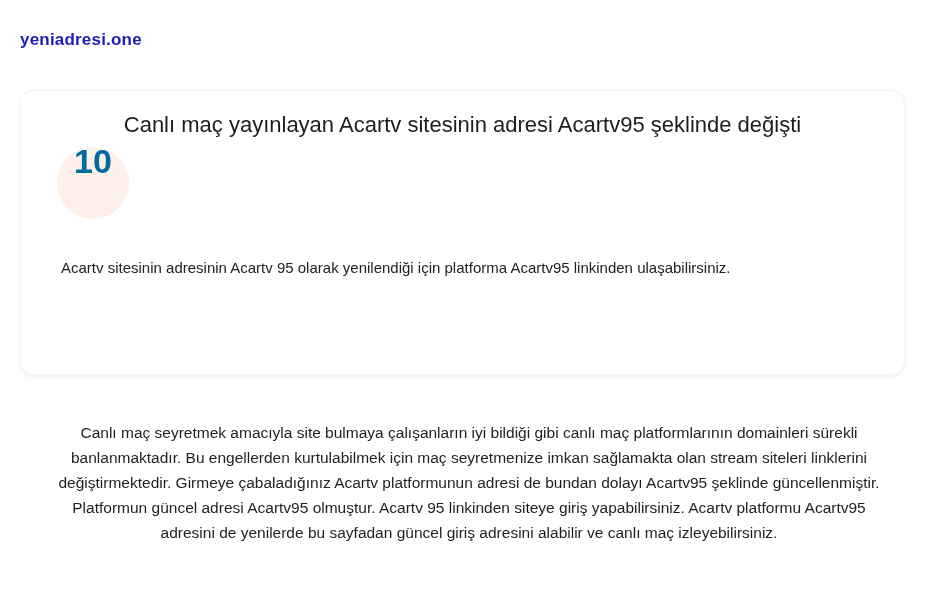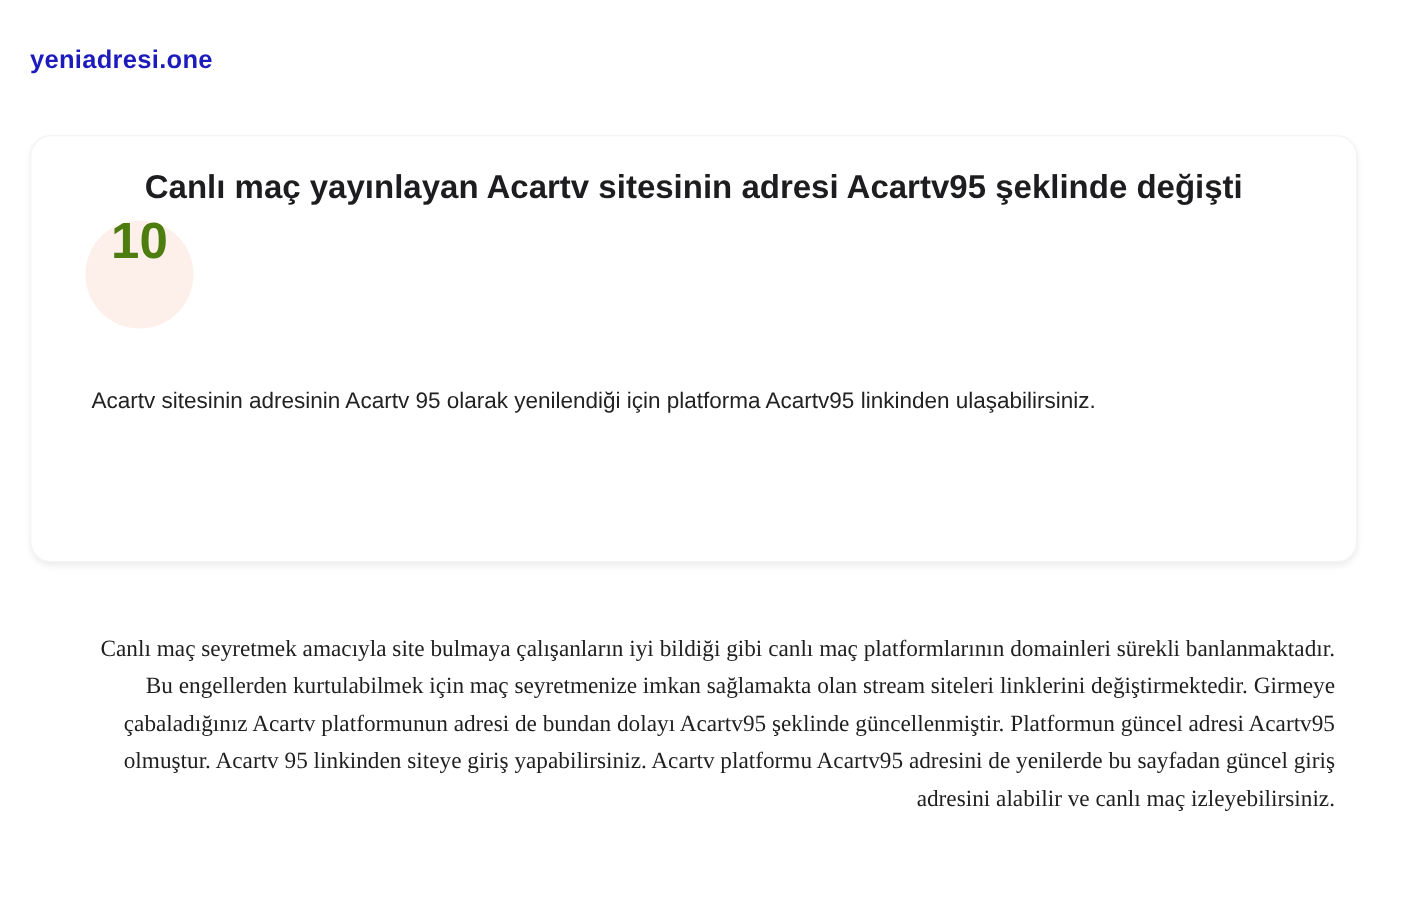--- a/index.html
+++ b/index.html
@@ -38,21 +38,21 @@
     background: #ffffff;
     border: 1px solid rgba(0,0,0,0.04);
     border-radius: 14px;
     box-shadow: 0 2px 4px rgba(0,0,0,0.07);
   }
   .card-title {
     margin-top: 20px;
     padding: 0 30px;
     text-align: center;
     font-size: 22px;
-    font-weight: 700;
+    font-weight: 400;
     color: #1d1d1f;
     line-height: 1.25;
   }
   .countdown-wrap {
     position: absolute;
     left: 36px;
     top: 56px;
     width: 72px;
     height: 72px;
   }
@@ -66,21 +66,21 @@
     background: #fdefe9;
   }
   .countdown-number {
     position: absolute;
     left: 0;
     top: -4px;
     width: 72px;
     text-align: center;
     font-size: 34px;
     font-weight: 600;
-    color: #4d7c0f;
+    color: #0369a1;
     line-height: 1.1;
   }
   .card-description {
     position: absolute;
     left: 0;
     top: 166px;
     width: 100%;
     padding: 0 40px;
     text-align: left;
     font-size: 15px;
@@ -88,22 +88,21 @@
     line-height: 1.4;
   }
   .article-body {
     position: absolute;
     left: 48px;
     top: 420px;
     width: 842px;
     font-size: 15.5px;
     color: #1f1f1f;
     line-height: 25px;
-    text-align: right;
-    font-family: Liberation Serif, serif;
+    text-align: center;
   }
 </style>
 </head>
 <body>
 
 <div class="page">
 
   <header class="site-header">
     <span class="logo">yeniadresi.one</span>
   </header>

